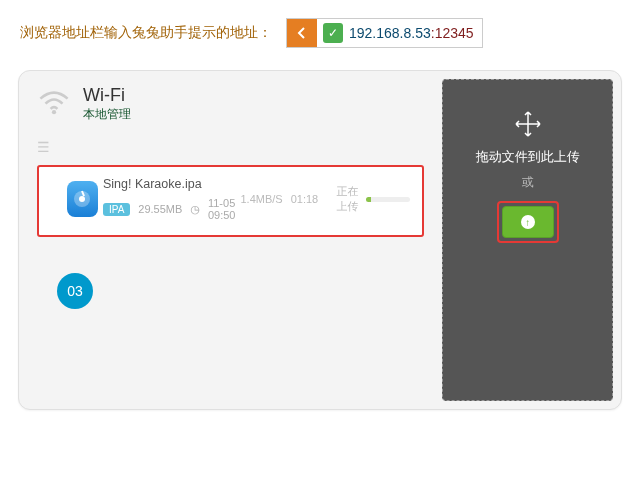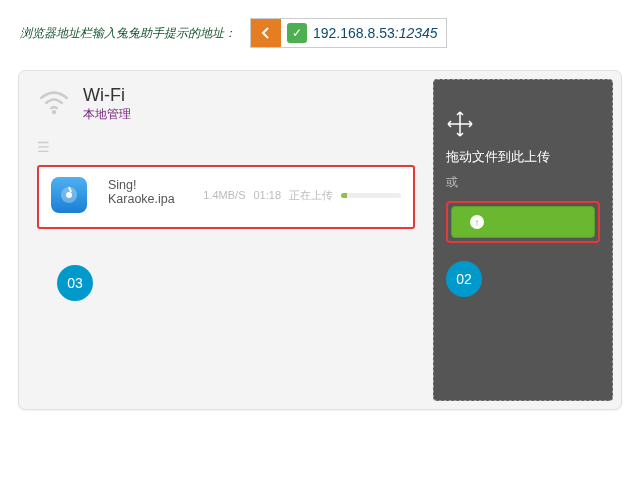--- a/index.html
+++ b/index.html
@@ -1,39 +1,39 @@
 <!DOCTYPE html>
 <html><head>
 <meta charset="utf-8">
 <style>
   * { margin: 0; padding: 0; box-sizing: border-box; }
   body { font-family: "Microsoft YaHei", Arial, sans-serif; background: #fff; width: 640px; height: 500px; position: relative; }
   
   .step-row { display: flex; align-items: center; padding: 18px 20px 12px 20px; gap: 10px; }
   .step-badge { width: 36px; height: 36px; border-radius: 50%; background: #0099cc; color: #fff; display: flex; align-items: center; justify-content: center; font-size: 14px; font-weight: 500; flex-shrink: 0; }
-  .step-text { font-size: 12px; color: #14532d; font-style: italic; }
+  .step-text { font-size: 14px; color: #a16207; }
   .addr-bar { display: flex; align-items: center; margin-left: 4px; border: 1px solid #ccc; height: 30px; }
   .addr-back { width: 30px; height: 28px; background: #e57e22; display: flex; align-items: center; justify-content: center; color: #fff; }
   .addr-check { width: 20px; height: 20px; background: #4caf50; border-radius: 3px; margin: 0 6px; display: flex; align-items: center; justify-content: center; color: #fff; font-size: 12px; }
   .addr-ip { font-size: 14px; color: #0c4a6e; font-weight: 500; }
-  .addr-port { font-size: 14px; color: #0c4a6e; padding-right: 8px; font-style: italic; }
+  .addr-port { font-size: 14px; color: #7f1d1d; padding-right: 8px; }
   
-  .panel { margin: 10px 18px 18px 18px; background: #f4f4f4; border: 1px solid #e0e0e0; border-radius: 7px; height: 340px; position: relative; display: flex; box-shadow: 0 1px 2px rgba(0,0,0,.05); }
+  .panel { margin: 10px 18px 18px 18px; background: #f4f4f4; border: 1px solid #e0e0e0; border-radius: 12px; height: 340px; position: relative; display: flex; box-shadow: 0 1px 2px rgba(0,0,0,.05); }
   .main-col { flex: 1; padding: 14px 18px; position: relative; }
-  .side-col { width: 180px; background: #555; border-radius: 0 4px 4px 0; position: relative; padding: 20px 12px 14px 12px; color: #fff; display: flex; flex-direction: column; border: 1px dashed #999; border-radius: 4px; margin: 8px 8px 8px 0; }
+  .side-col { width: 180px; background: #555; border-radius: 0 4px 4px 0; position: relative; padding: 20px 12px 14px 12px; color: #fff; display: flex; flex-direction: column; align-items: center; border: 1px dashed #999; border-radius: 4px; margin: 8px 8px 8px 0; }
   
   .wifi-head { display: flex; align-items: center; gap: 12px; margin-bottom: 16px; }
   .wifi-icon svg { width: 34px; height: 28px; }
   .wifi-title { font-size: 18px; color: #333; font-weight: 500; }
-  .wifi-sub { font-size: 12px; color: #701a75; }
+  .wifi-sub { font-size: 12px; color: #14532d; }
   
   .list-head { display: flex; align-items: center; gap: 8px; font-size: 13px; color: #666; margin-bottom: 10px; }
   .list-ico { color: #ccc; font-size: 14px; letter-spacing: 1px; }
   
-  .file-box { border: 2px solid #e53935; border-radius: 3px; padding: 10px 12px 14px 12px; background: #fff; display: flex; align-items: center; gap: 21px; }
+  .file-box { border: 2px solid #e53935; border-radius: 3px; padding: 10px 12px 14px 28px; background: #fff; display: flex; align-items: center; gap: 5px; }
   .app-icon { width: 36px; height: 36px; border-radius: 8px; background: linear-gradient(#4fb0f0,#1a7fd6); display: flex; align-items: center; justify-content: center; color: #fff; }
   .app-icon svg { width: 20px; height: 20px; }
   .file-info { flex: 1; }
   .file-name { font-size: 12.5px; color: #555; margin-bottom: 6px; }
   .file-meta { display: flex; align-items: center; gap: 8px; font-size: 11px; color: #aaa; }
   .ipa-tag { background: #5bc0de; color: #fff; padding: 1px 6px; border-radius: 3px; font-size: 10px; }
   .file-stats { text-align: right; font-size: 11px; color: #bbb; display: flex; align-items: center; gap: 8px; }
   .progress { width: 60px; height: 5px; background: #eee; border-radius: 3px; overflow: hidden; position: relative; }
   .progress-bar { width: 10%; height: 100%; background: #8bc34a; }
   
@@ -92,20 +92,26 @@
     <div class="file-box">
       <div class="app-icon">
         <svg viewBox="0 0 20 20">
             <circle cx="10" cy="10" r="8" fill="#fff" opacity="0.3"></circle>
             <circle cx="10" cy="10" r="3" fill="#fff"></circle>
             <path d="M10 2 L12 7" stroke="#fff" stroke-width="2"></path>
           </svg>
       </div>
       <div class="file-info">
         <div class="file-name">Sing! Karaoke.ipa</div>
+        <div class="file-meta">
+          <span class="ipa-tag">IPA</span>
+          <span>29.55MB</span>
+          <span>◷</span>
+          <span>11-05 09:50</span>
+        </div>
       </div>
       <div class="file-stats">
         <span>1.4MB/S</span>
         <span>01:18</span>
         <span>正在上传</span>
         <div class="progress">
             <div class="progress-bar"></div>
           </div>
       </div>
     </div>
@@ -121,15 +127,14 @@
           <path d="M14 2v24M2 14h24M14 2l-3 3M14 2l3 3M14 26l-3-3M14 26l3-3M2 14l3-3M2 14l3 3M26 14l-3-3M26 14l-3 3"></path>
         </svg>
     </div>
     <div class="drag-text">拖动文件到此上传</div>
     <div class="or-text">或</div>
     <div class="upload-wrap">
       <div class="upload-btn">
         <span class="up-ic">↑</span>
       </div>
     </div>
-    <div class="step-badge side">02</div>
   </div>
 </div>
 
 </body></html>

